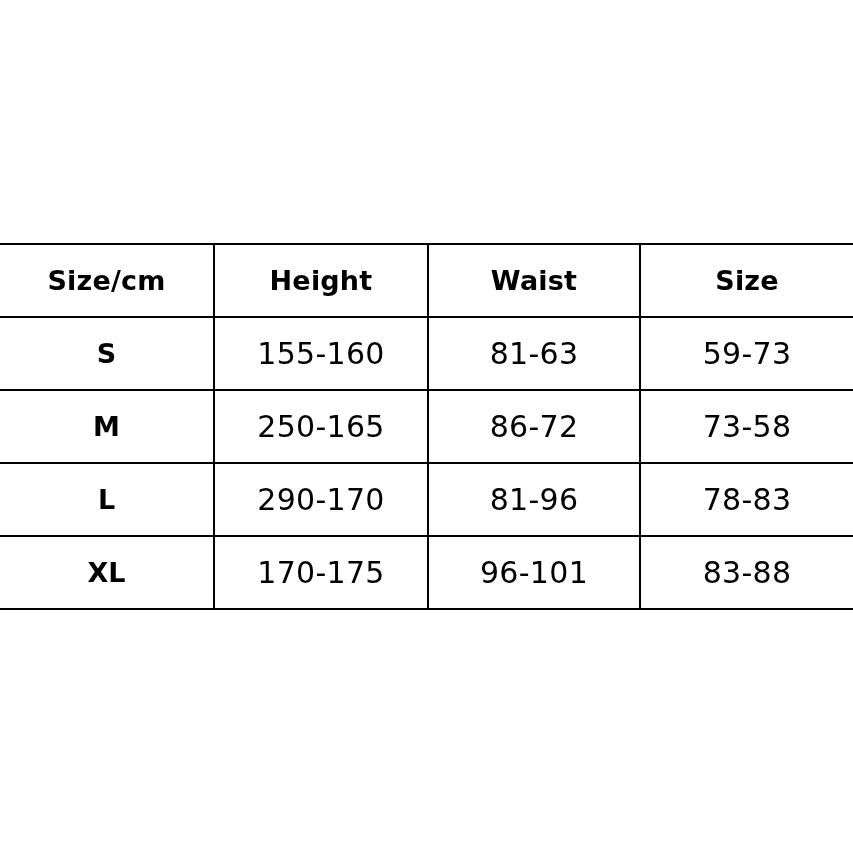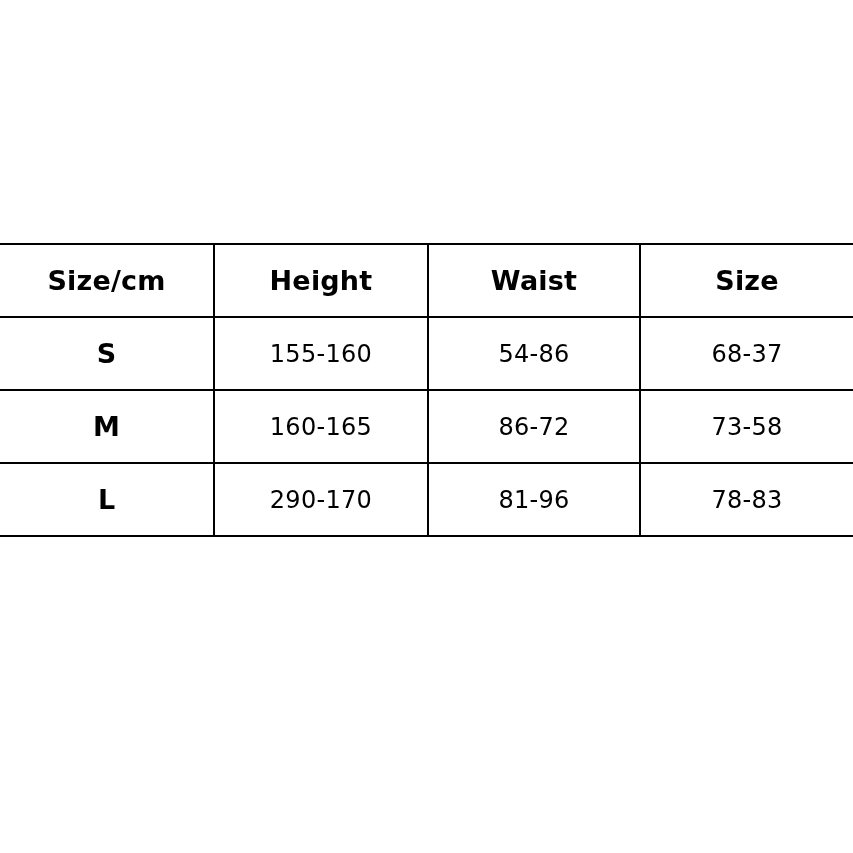--- a/index.html
+++ b/index.html
@@ -58,21 +58,21 @@
   table.size-chart thead th {
     font-size: 27px;
     font-weight: bold;
     letter-spacing: 0.2px;
   }
   table.size-chart tbody td.sz {
     font-size: 27px;
     font-weight: bold;
   }
   table.size-chart tbody td.val {
-    font-size: 24px;
+    font-size: 30px;
     font-weight: normal;
     letter-spacing: 0.3px;
   }
 </style>
 </head>
 <body>
 
 <div class="page">
   <div class="table-wrap">
     <table class="size-chart">
@@ -87,31 +87,37 @@
           <th>Size/cm</th>
           <th>Height</th>
           <th>Waist</th>
           <th>Size</th>
         </tr>
       </thead>
       <tbody>
         <tr>
           <td class="sz">S</td>
           <td class="val">155-160</td>
-          <td class="val">54-86</td>
-          <td class="val">68-37</td>
+          <td class="val">81-63</td>
+          <td class="val">59-73</td>
         </tr>
         <tr>
           <td class="sz">M</td>
-          <td class="val">160-165</td>
+          <td class="val">250-165</td>
           <td class="val">86-72</td>
           <td class="val">73-58</td>
         </tr>
         <tr>
           <td class="sz">L</td>
           <td class="val">290-170</td>
           <td class="val">81-96</td>
           <td class="val">78-83</td>
         </tr>
+        <tr>
+          <td class="sz">XL</td>
+          <td class="val">170-175</td>
+          <td class="val">96-101</td>
+          <td class="val">83-88</td>
+        </tr>
       </tbody>
     </table>
   </div>
 </div>
 
 </body></html>

